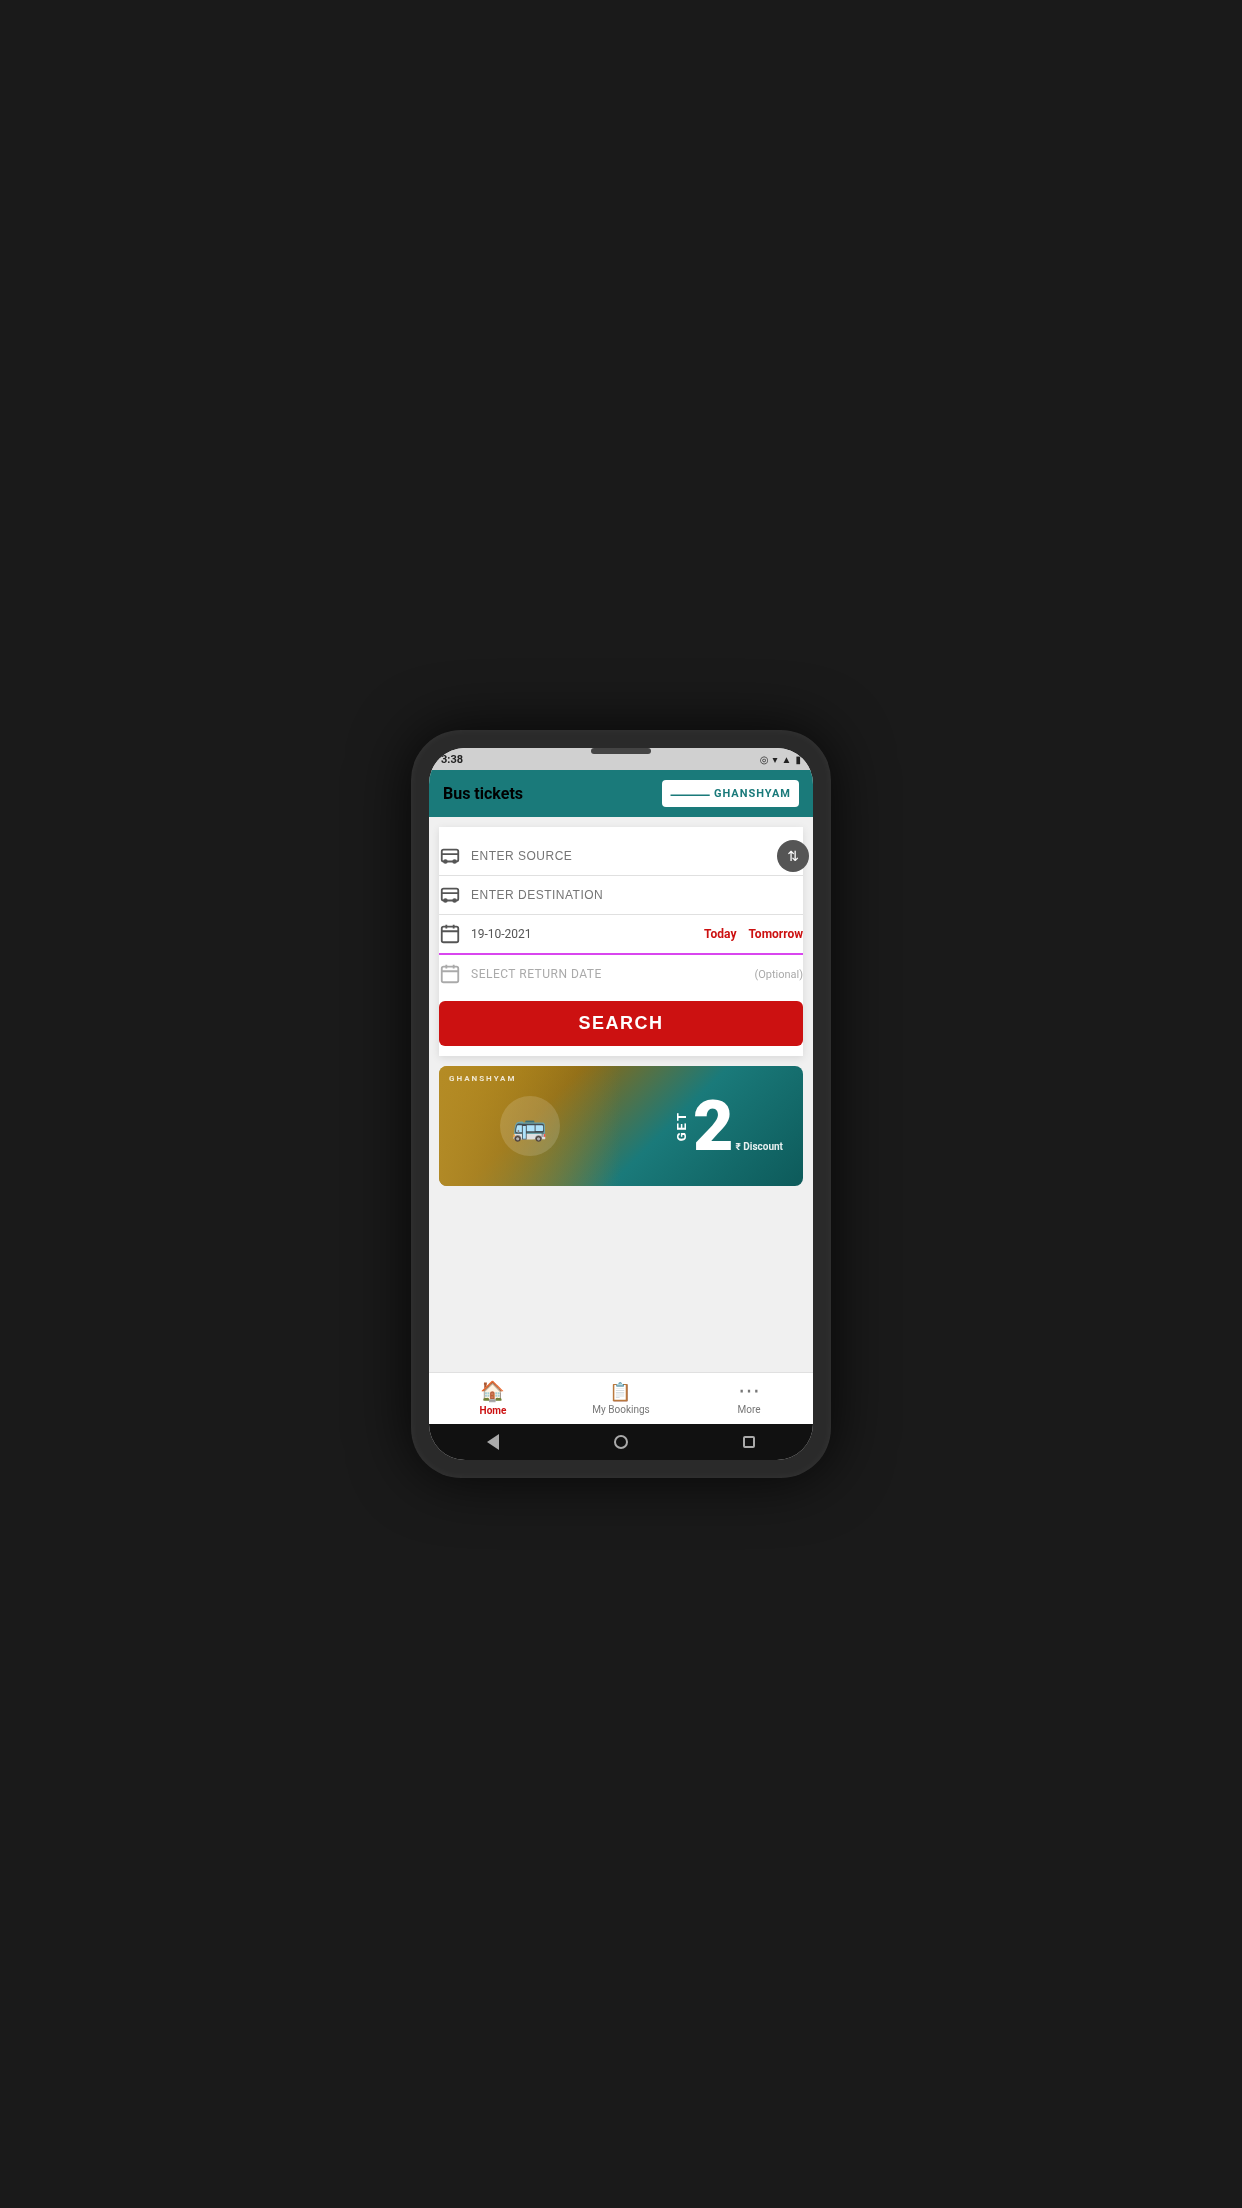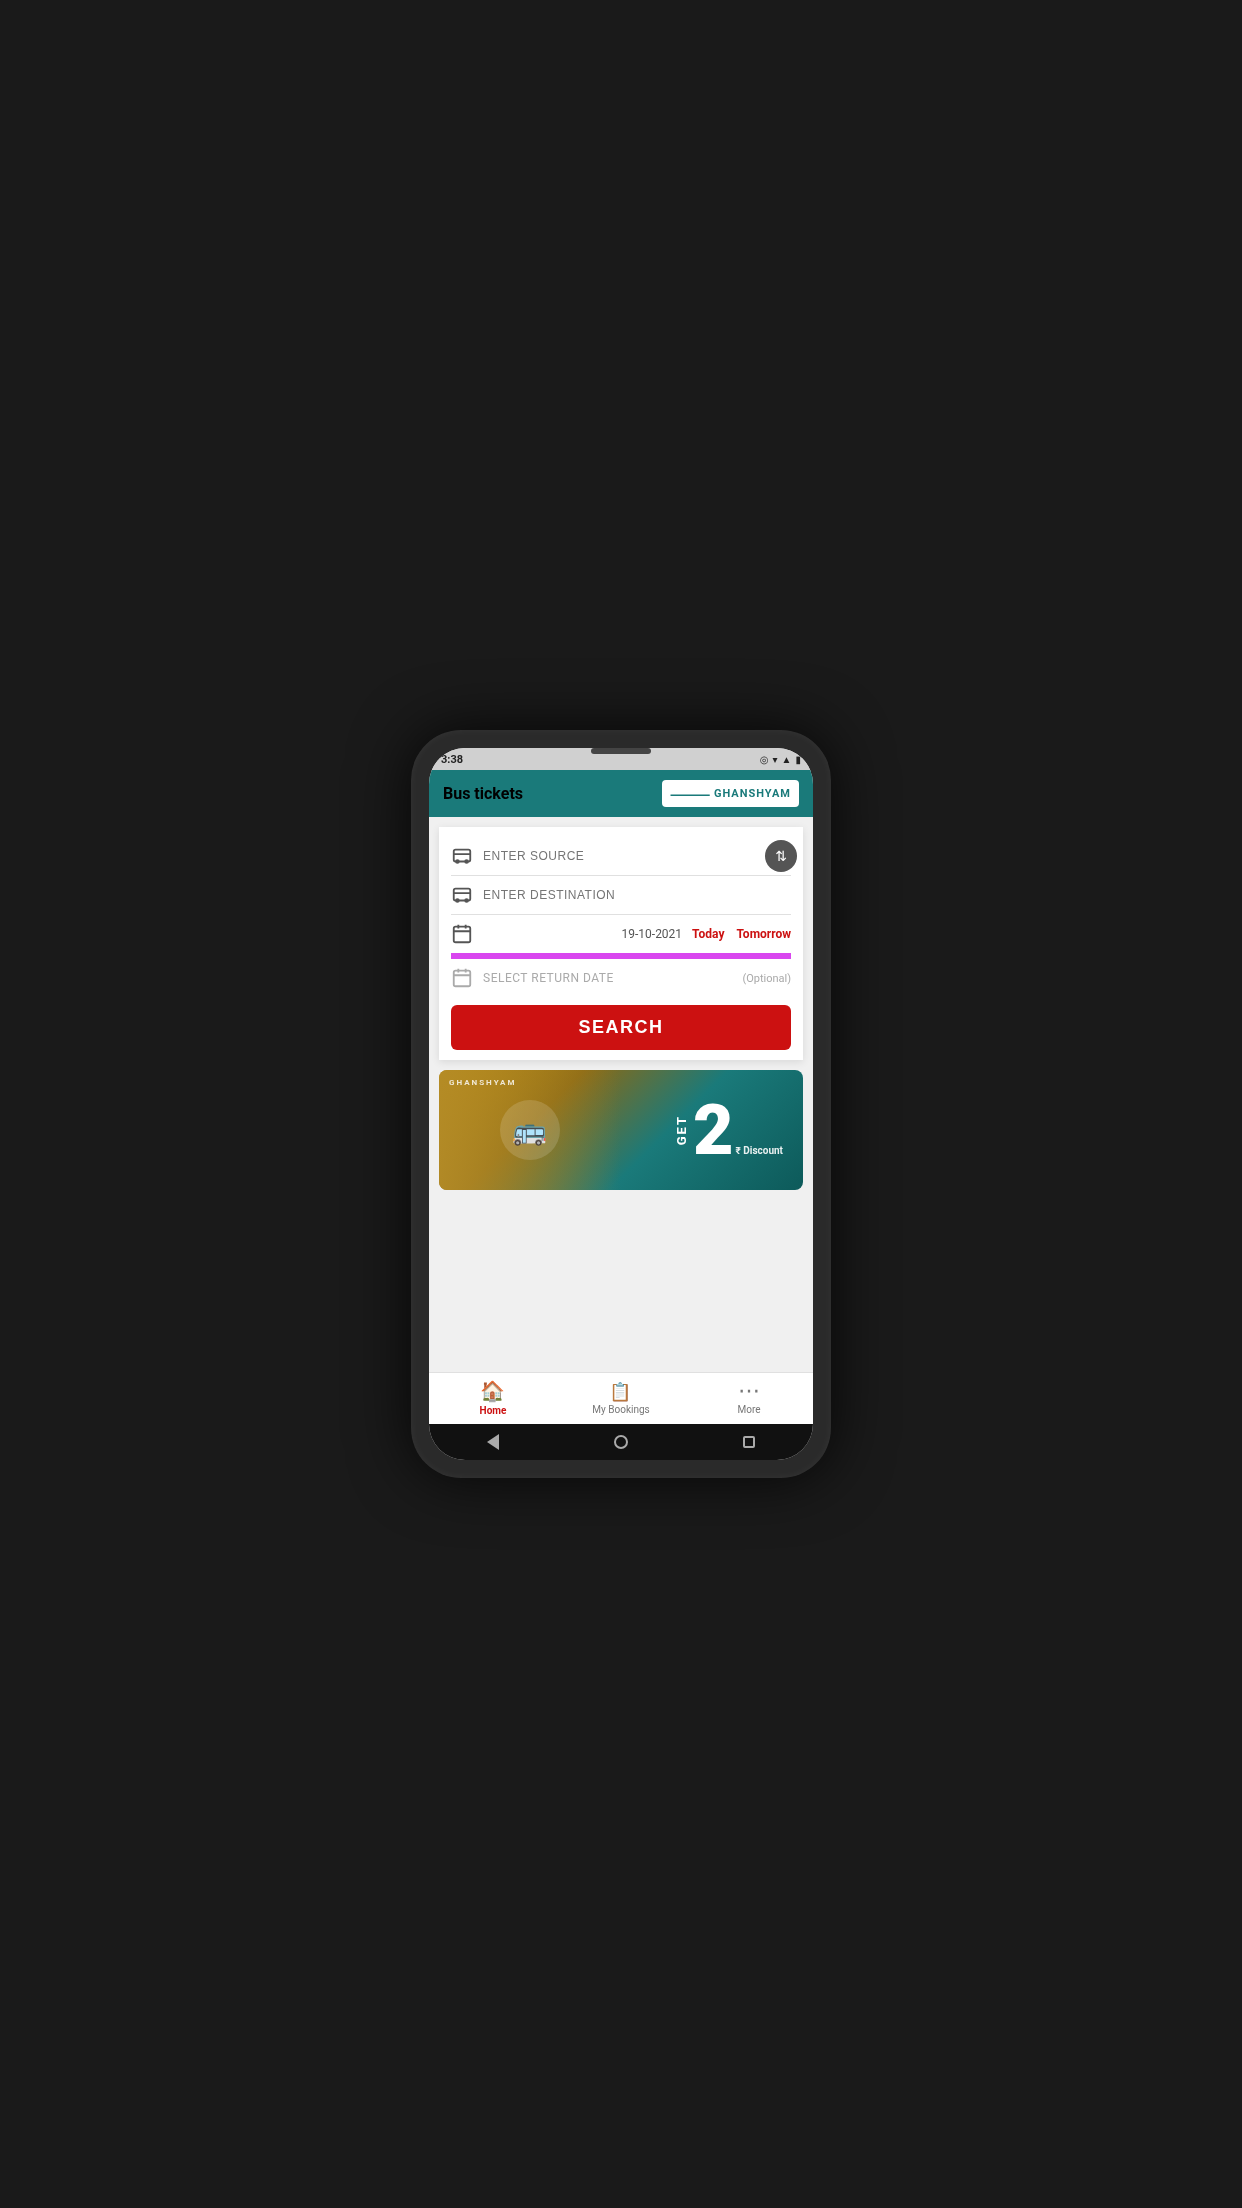--- a/index.html
+++ b/index.html
@@ -108,21 +108,21 @@
       font-size: 14px;
       color: #1a7a7a;
       font-weight: bold;
     }
 
     
     .search-card {
       background: white;
       margin: 10px;
       border-radius: 0;
-      padding: 10px 12px;
+      padding: 10px 0;
       box-shadow: 0 2px 8px rgba(0,0,0,0.1);
       flex-shrink: 0;
     }
 
     .input-row {
       display: flex;
       align-items: center;
       padding: 8px 0;
       border-bottom: 1px solid #e0e0e0;
       position: relative;
@@ -169,22 +169,21 @@
 
     .swap-btn-icon {
       color: white;
       font-size: 14px;
     }
 
     .date-row {
       display: flex;
       align-items: center;
       padding: 8px 0;
-      border-bottom: 6px solid #d946ef;
-      text-align: right;
+      border-bottom: 2px solid #d946ef;
     }
 
     .date-text {
       font-size: 12px;
       color: #555;
       flex: 1;
     }
 
     .date-shortcut {
       font-size: 12px;

